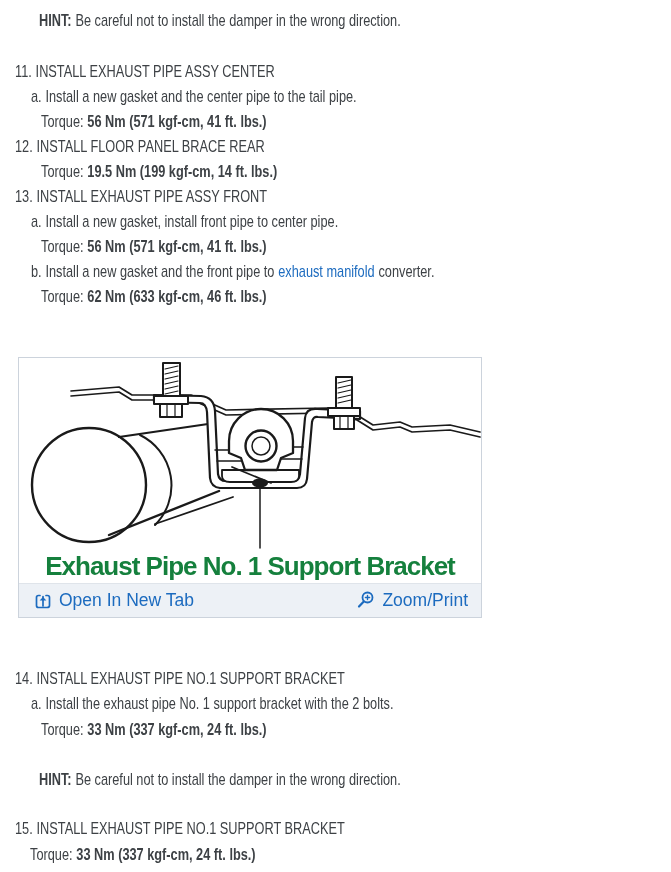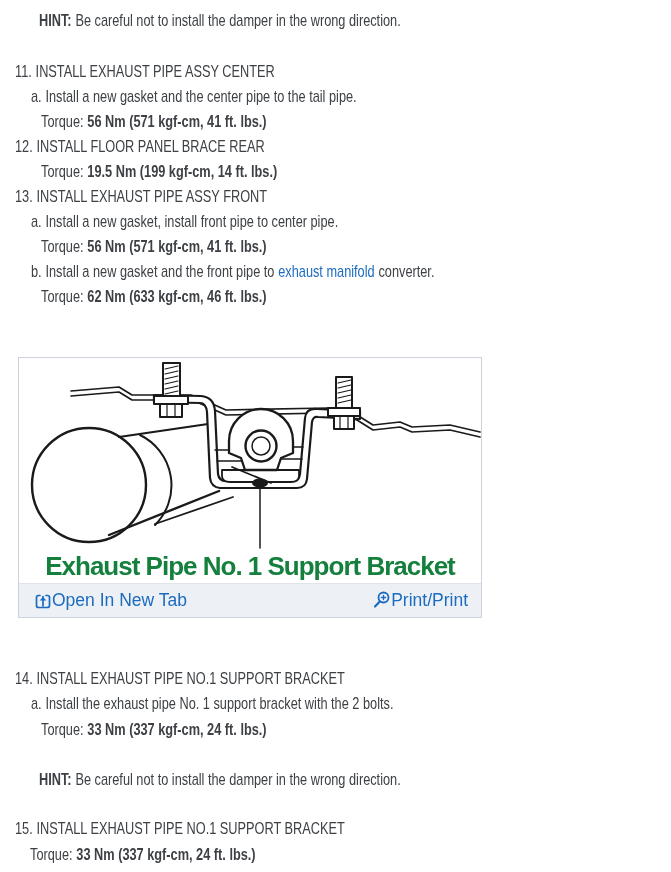--- a/index.html
+++ b/index.html
@@ -28,21 +28,21 @@
     font-size:26px;line-height:26px;font-weight:bold;color:#15803d;
     letter-spacing:-1px;white-space:nowrap;
   }
   .figbar{
     position:absolute;left:0;bottom:0;width:100%;height:34px;
     background:#edf1f6;border-top:1px solid #dfe4ea;
     display:flex;align-items:center;justify-content:space-between;
     padding:0 13px 0 15px;box-sizing:border-box;
   }
   .figlink{
-    display:flex;align-items:center;
+    display:flex;align-items:center;gap:7px;
     color:#1c6bbf;font-size:17.5px;cursor:pointer;white-space:nowrap;
   }
   .figlink svg{flex:0 0 auto;}
 </style>
 </head>
 <body>
 
 <div class="doc">
 
   <div class="line" style="top:8px;left:39px;">
@@ -137,21 +137,21 @@
         <span>Open In New Tab</span>
       </div>
       <div class="figlink">
         <svg width="19" height="19" viewBox="0 0 19 19">
           <g stroke="#1c6bbf" fill="none" stroke-linecap="round">
             <circle cx="11.5" cy="6.5" r="5" stroke-width="1.8"></circle>
             <path d="M11.5,4.4 V8.6 M9.4,6.5 H13.6" stroke-width="1.4"></path>
             <path d="M7.8,10.5 L3,15.5" stroke-width="2.2"></path>
           </g>
         </svg>
-        <span>Print/Print</span>
+        <span>Zoom/Print</span>
       </div>
     </div>
   </div>
 
   <div class="line" style="top:666px;left:15px;">
     <span class="mr">14.</span><span>INSTALL EXHAUST PIPE NO.1 SUPPORT BRACKET</span>
   </div>
   <div class="line" style="top:691px;left:31px;">
     <span class="mr">a.</span><span>Install the exhaust pipe No. 1 support bracket with the 2 bolts.</span>
   </div>

